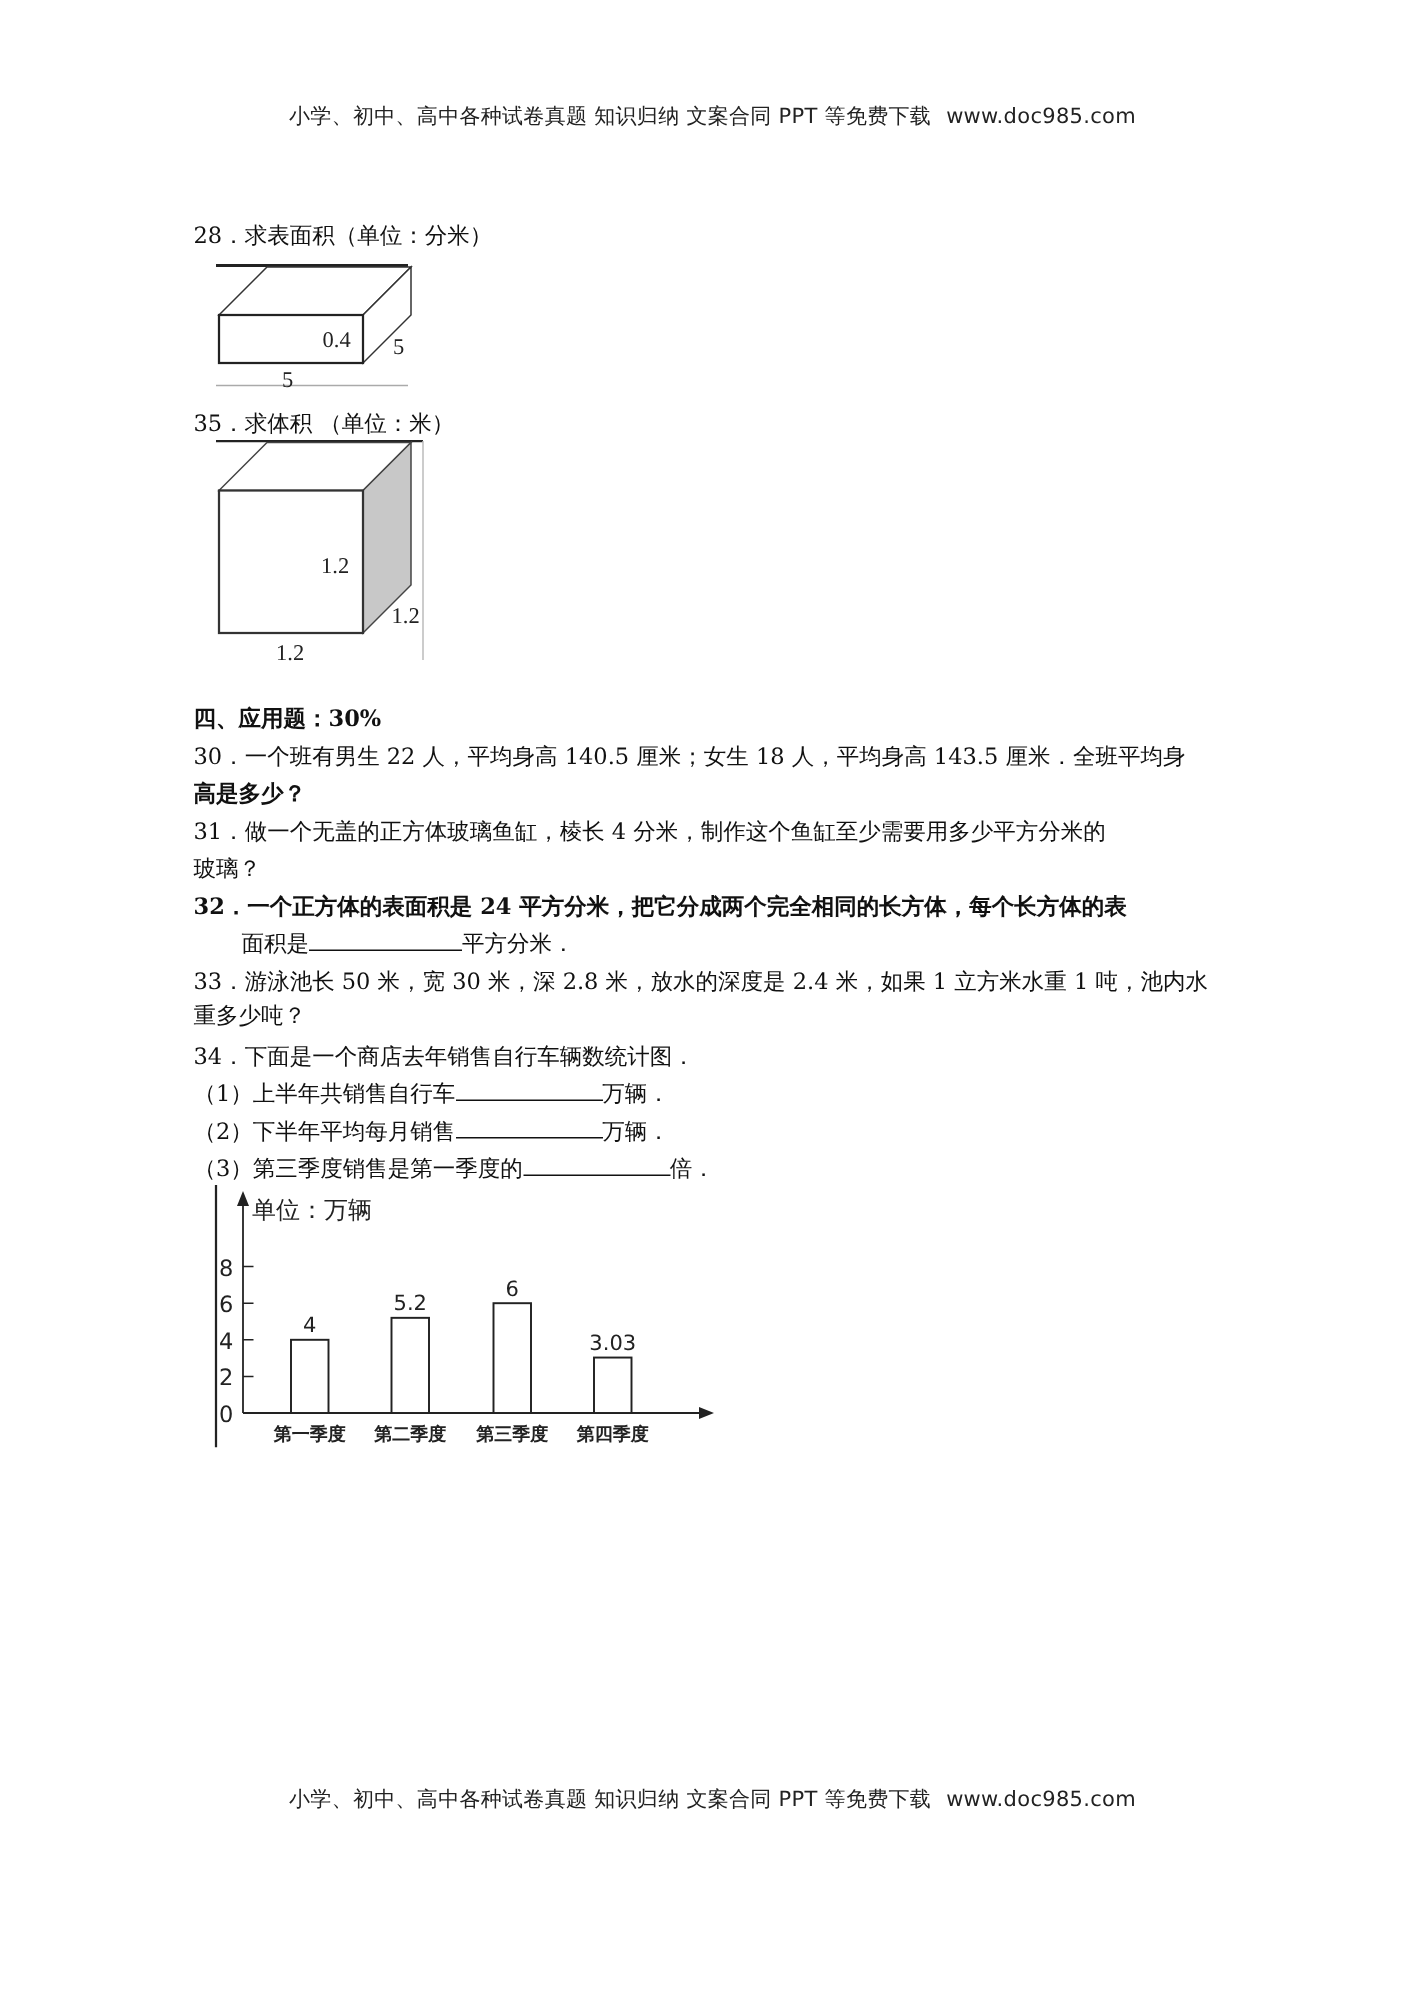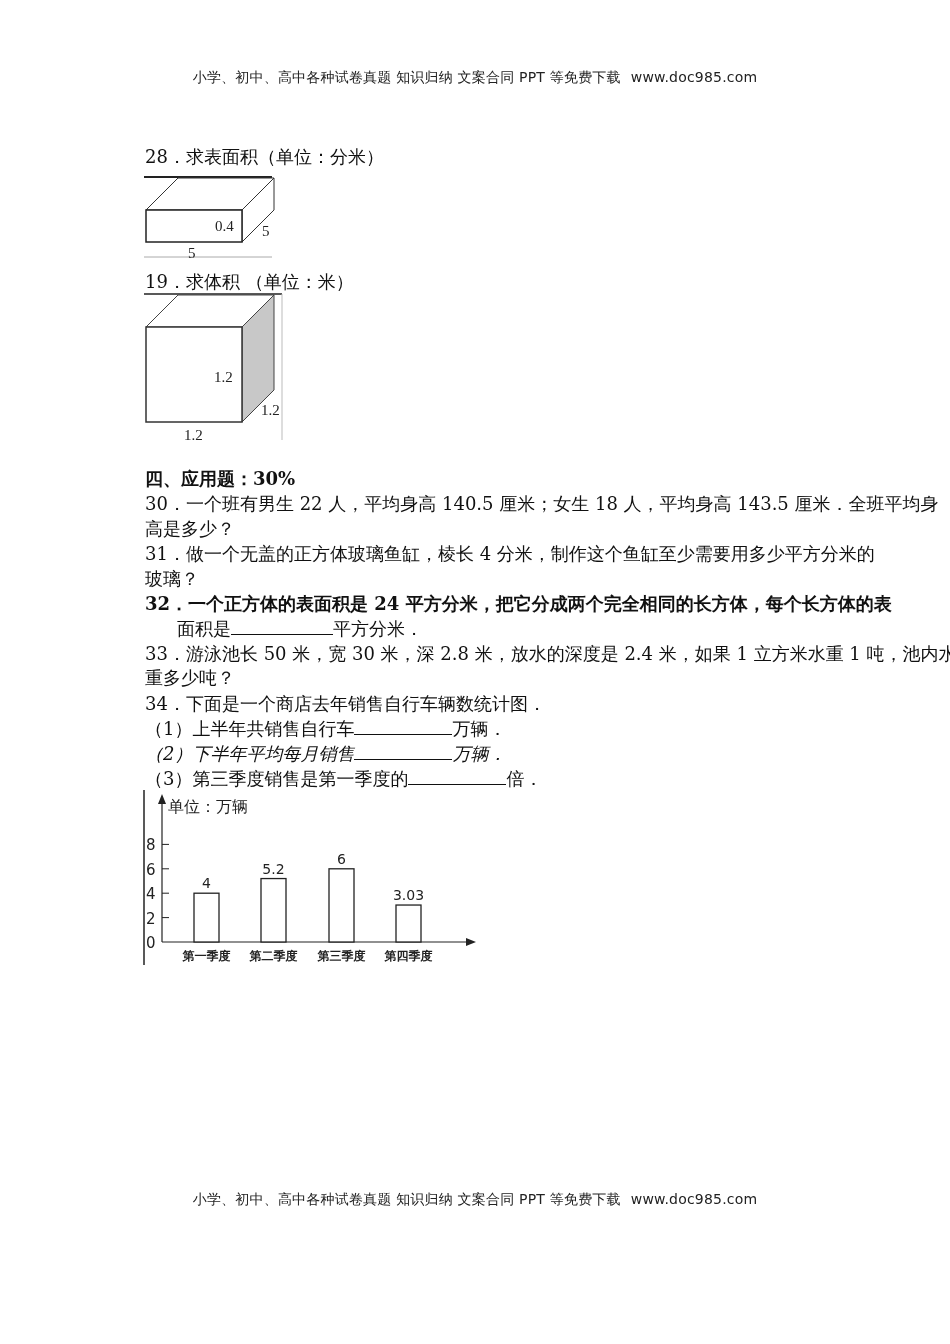--- a/index.html
+++ b/index.html
@@ -1,21 +1,21 @@
 <!DOCTYPE html>
 <html><head>
 <meta charset="utf-8">
 <style>
   html, body { margin: 0; padding: 0; background: #ffffff; }
   body { width: 950px; height: 1344px; position: relative; overflow: hidden;
          font-family: "DejaVu Serif", "Liberation Serif", serif; color: #111; }
   .hdr { position: absolute; left: 0; width: 950px; text-align: center;
          font-family: "DejaVu Sans", "Liberation Sans", sans-serif; font-size: 14px; color: #222; letter-spacing: 0.2px; }
   .hdr .url { margin-left: 10px; }
-  .line { position: absolute; left: 145px; font-size: 18px; line-height: 24px; white-space: nowrap; }
+  .line { position: absolute; left: 129px; font-size: 15px; line-height: 24px; white-space: nowrap; }
   .bold { font-weight: bold; }
   .blank { display: inline-block; border-bottom: 1px solid #111; height: 16px; vertical-align: baseline; }
   svg text { font-family: "Liberation Serif", "DejaVu Serif", serif; }
   .chart-txt { font-family: "DejaVu Sans", "Liberation Sans", sans-serif; }
 </style>
 </head>
 <body>
 
 <div class="hdr" style="top:69px;">
   <span>小学、初中、高中各种试卷真题 知识归纳 文案合同 PPT 等免费下载</span><span class="url">www.doc985.com</span>
@@ -26,53 +26,53 @@
   <line x1="2" y1="3" x2="130" y2="3" stroke="#222" stroke-width="2"></line>
   <line x1="2" y1="83" x2="130" y2="83" stroke="#aaa" stroke-width="1"></line>
   <polygon points="4,36 36,4 132,4 100,36" fill="#fff" stroke="#333" stroke-width="1"></polygon>
   <polygon points="100,36 132,4 132,36 100,68" fill="#fff" stroke="#333" stroke-width="1"></polygon>
   <rect x="4" y="36" width="96" height="32" fill="#fff" stroke="#222" stroke-width="1.5"></rect>
   <text x="73" y="57" font-size="15" fill="#222">0.4</text>
   <text x="120" y="62" font-size="15" fill="#222">5</text>
   <text x="46" y="84" font-size="15" fill="#222">5</text>
 </svg>
 
-<div class="line" style="top:270px;">19．求体积 （单位：米）</div>
+<div class="line" style="top:270px;">35．求体积 （单位：米）</div>
 <svg style="position:absolute; left:142px; top:292px;" width="145" height="150" viewBox="0 0 145 150">
   <line x1="2" y1="2" x2="140" y2="2" stroke="#222" stroke-width="1.5"></line>
   <line x1="140" y1="2" x2="140" y2="148" stroke="#bbb" stroke-width="1"></line>
   <polygon points="4,35 36,3 132,3 100,35" fill="#fff" stroke="#444" stroke-width="1"></polygon>
   <polygon points="100,35 132,3 132,98 100,130" fill="#c8c8c8" stroke="#444" stroke-width="1"></polygon>
   <rect x="4" y="35" width="96" height="95" fill="#fff" stroke="#333" stroke-width="1.5"></rect>
   <text x="72" y="90" font-size="15" fill="#222">1.2</text>
   <text x="119" y="123" font-size="15" fill="#222">1.2</text>
   <text x="42" y="148" font-size="15" fill="#222">1.2</text>
 </svg>
 
 <div class="line bold" style="top:467px;">四、应用题：30%</div>
 
 <div class="line" style="top:492px;text-align:center;">30．一个班有男生 22 人，平均身高 140.5 厘米；女生 18 人，平均身高 143.5 厘米．全班平均身</div>
-<div class="line" style="top:517px;">高是多少？</div>
+<div class="line" style="top:517px;font-weight:bold;">高是多少？</div>
 
 <div class="line" style="top:542px;">31．做一个无盖的正方体玻璃鱼缸，棱长 4 分米，制作这个鱼缸至少需要用多少平方分米的</div>
 <div class="line" style="top:567px;">玻璃？</div>
 
 <div class="line" style="top:592px;font-weight:bold;">32．一个正方体的表面积是 24 平方分米，把它分成两个完全相同的长方体，每个长方体的表</div>
 <div class="line" style="top:617px;margin-left:32px;">
   <span>面积是</span><span class="blank" style="width:102px;"></span><span>平方分米．</span>
 </div>
 
 <div class="line" style="top:642px;">33．游泳池长 50 米，宽 30 米，深 2.8 米，放水的深度是 2.4 米，如果 1 立方米水重 1 吨，池内水</div>
 <div class="line" style="top:667px;font-family:Liberation Mono, monospace;">重多少吨？</div>
 
 <div class="line" style="top:692px;">34．下面是一个商店去年销售自行车辆数统计图．</div>
 <div class="line" style="top:717px;">
   <span>（1）上半年共销售自行车</span><span class="blank" style="width:98px;"></span><span>万辆．</span>
 </div>
-<div class="line" style="top:742px;font-style:italic;">
+<div class="line" style="top:742px;">
   <span>（2）下半年平均每月销售</span><span class="blank" style="width:98px;"></span><span>万辆．</span>
 </div>
 <div class="line" style="top:767px;">
   <span>（3）第三季度销售是第一季度的</span><span class="blank" style="width:98px;"></span><span>倍．</span>
 </div>
 
 <svg id="bar-chart" style="position:absolute; left:142px; top:790px;" width="340" height="175" viewBox="0 0 340 175">
   <line x1="2" y1="0" x2="2" y2="175" stroke="#222" stroke-width="1.5"></line>
 
   <line x1="20" y1="152" x2="20" y2="10" stroke="#222" stroke-width="1.2"></line>

